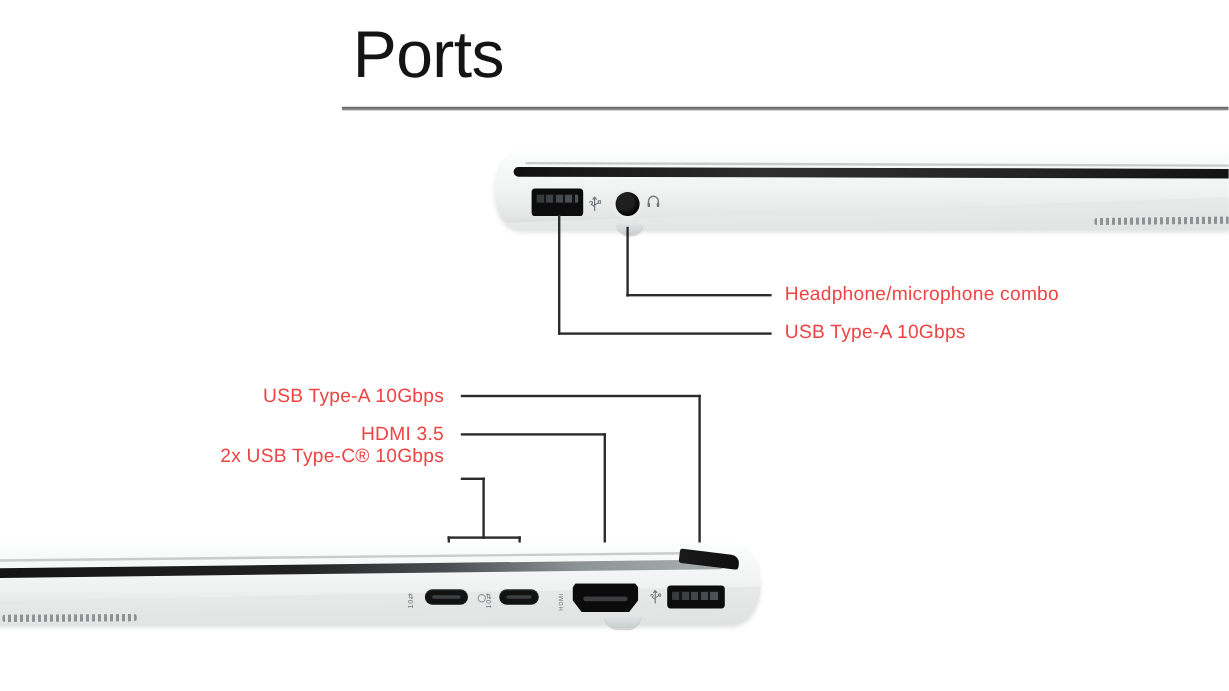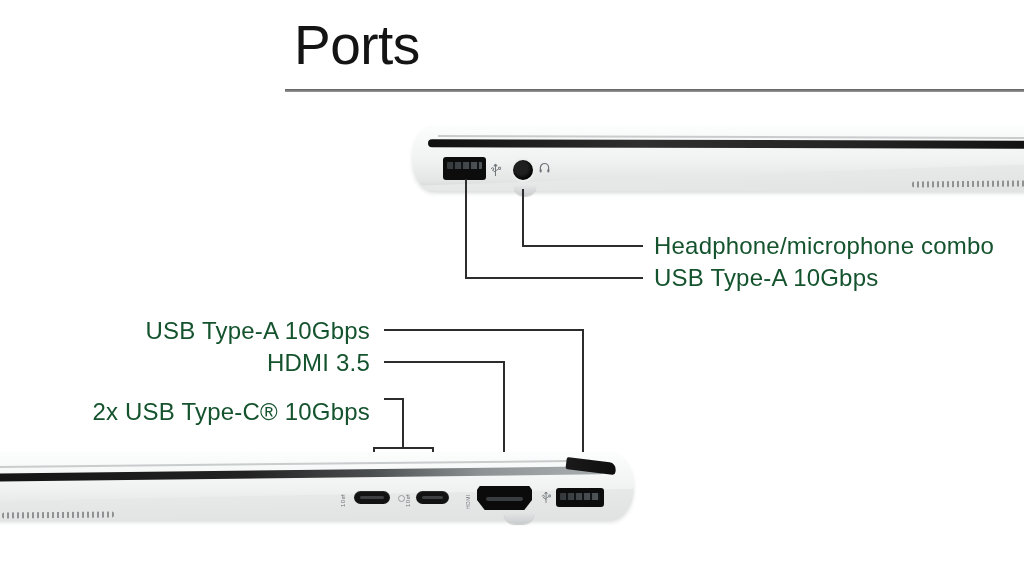--- a/index.html
+++ b/index.html
@@ -74,22 +74,22 @@
     background:radial-gradient(circle at 42% 40%,#1f1f1f 0 38%,#000 72%);
     box-shadow:0 0 0 2px #eceeee;
   }
   .led{position:absolute;width:5px;height:5px;border-radius:50%;border:1px solid #969b9d;background:#e9ebeb;}
   .tiny-icon{position:absolute;color:#70767a;}
   .vtext{writing-mode:vertical-rl;transform:rotate(180deg);font-size:6px;letter-spacing:.5px;line-height:1;color:#70767a;}
   
   .lead{position:absolute;background:#2c2c2c;}
   .lead.h{height:2px;} .lead.v{width:2px;}
   .callout{
-    position:absolute;font-size:24px;line-height:24px;letter-spacing:.2px;
-    color:#14532d;white-space:nowrap;
+    position:absolute;font-size:16px;line-height:24px;letter-spacing:.2px;
+    color:#ef4444;white-space:nowrap;
   }
   .callout.right-aligned{left:0;width:370px;text-align:right;}
 </style>
 </head>
 <body>
 
 <div class="canvas">
 
   <h1 class="page-title">Ports</h1>
   <div class="title-divider"></div>
@@ -124,21 +124,21 @@
   <div class="lead v" style="left:465px;top:179px;height:100px;"></div>
   <div class="lead h" style="left:465px;top:277px;width:178px;"></div>
   <div class="lead v" style="left:522px;top:189px;height:58px;"></div>
   <div class="lead h" style="left:522px;top:245px;width:121px;"></div>
 
   <div class="callout" style="left:654px;top:234px;">Headphone/microphone combo</div>
   <div class="callout" style="left:654px;top:266px;">USB Type-A 10Gbps</div>
 
   <div class="callout right-aligned" style="top:319px;">USB Type-A 10Gbps</div>
   <div class="callout right-aligned" style="top:351px;">HDMI 3.5</div>
-  <div class="callout right-aligned" style="top:400px;">2x USB Type-C® 10Gbps</div>
+  <div class="callout right-aligned" style="top:369px;">2x USB Type-C® 10Gbps</div>
 
   <div class="lead h" style="left:384px;top:329px;width:200px;"></div>
   <div class="lead v" style="left:582px;top:329px;height:160px;"></div>
   <div class="lead h" style="left:384px;top:361px;width:121px;"></div>
   <div class="lead v" style="left:503px;top:361px;height:126px;"></div>
   <div class="lead h" style="left:384px;top:398px;width:20px;"></div>
   <div class="lead v" style="left:402px;top:398px;height:51px;"></div>
   <div class="lead h" style="left:373px;top:447px;width:61px;"></div>
   <div class="lead v" style="left:373px;top:447px;height:45px;"></div>
   <div class="lead v" style="left:432px;top:447px;height:45px;"></div>

